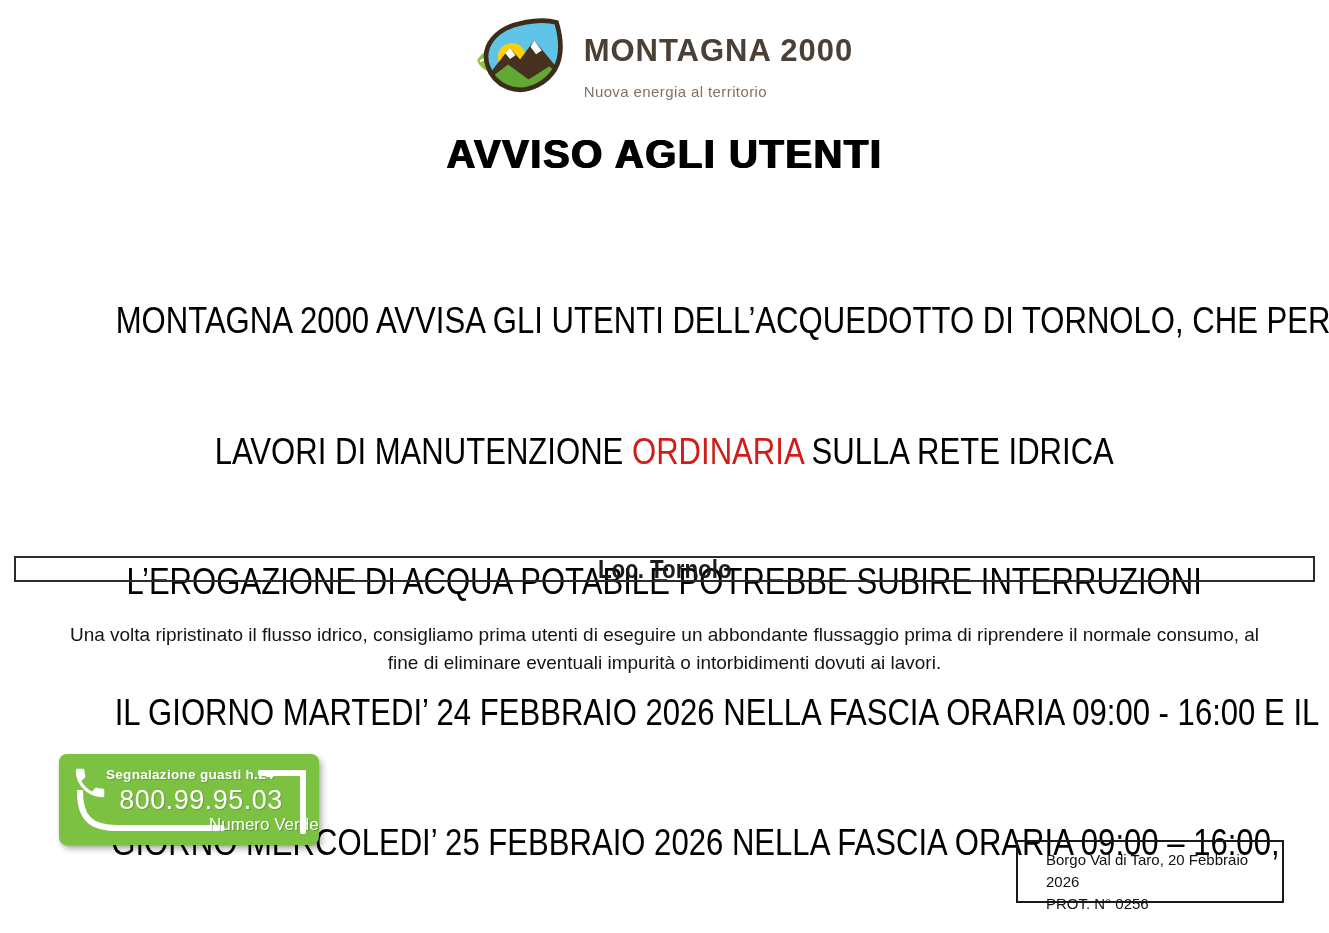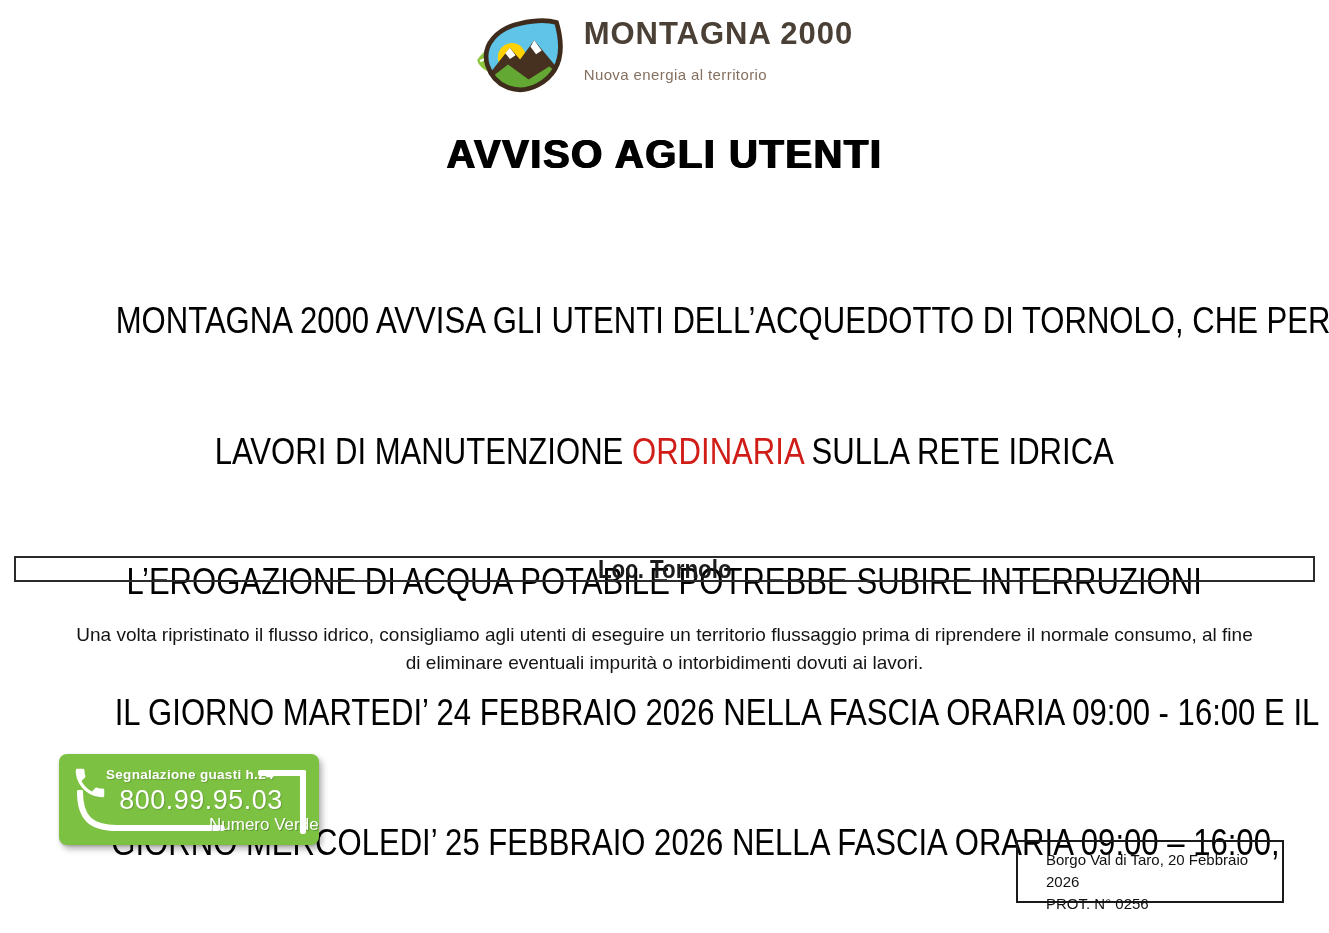--- a/index.html
+++ b/index.html
@@ -9,21 +9,21 @@
     background:#ffffff;
     font-family:"Liberation Sans",sans-serif;
     color:#000;
     overflow:hidden;
     margin:0 auto;
   }
 
   
   .logo-row{
     position:absolute;top:16px;left:0;width:100%;
-    display:flex;justify-content:center;align-items:flex-start;gap:14px;
+    display:flex;justify-content:center;align-items:flex-end;gap:14px;
   }
   .logo-mark{width:94px;height:84px;flex:0 0 auto;}
   .logo-text{display:flex;flex-direction:column;}
   .logo-name{
     font-size:31px;font-weight:bold;color:#4b4036;letter-spacing:1px;
   }
   .logo-tagline{
     font-size:15px;color:#857060;margin-top:14px;letter-spacing:0.4px;
   }
 
@@ -140,21 +140,21 @@
     <span class="line bold"><span class="cond">L’EROGAZIONE DI ACQUA POTABILE POTREBBE SUBIRE INTERRUZIONI</span></span>
     <span class="line"><span class="cond">IL GIORNO MARTEDI’ 24 FEBBRAIO 2026 NELLA FASCIA ORARIA 09:00 - 16:00 E IL</span></span>
     <span class="line"><span class="cond">GIORNO MERCOLEDI’ 25 FEBBRAIO 2026 NELLA FASCIA ORARIA 09:00 – 16:00,</span></span>
     
   </div>
 
   <div class="loc-box">
     <span class="loc-label">Loc. Tornolo</span>
   </div>
 
-  <div class="advice">Una volta ripristinato il flusso idrico, consigliamo agli utenti di eseguire un territorio flussaggio prima di riprendere il normale consumo, al fine di eliminare eventuali impurità o intorbidimenti dovuti ai lavori.</div>
+  <div class="advice">Una volta ripristinato il flusso idrico, consigliamo prima utenti di eseguire un abbondante flussaggio prima di riprendere il normale consumo, al fine di eliminare eventuali impurità o intorbidimenti dovuti ai lavori.</div>
 
   <div class="badge">
     <svg class="badge-phone" viewBox="0 0 24 24">
       <path fill="#ffffff" d="M6.62 10.79c1.44 2.83 3.76 5.14 6.59 6.59l2.2-2.2c.27-.27.67-.36 1.02-.24 1.12.37 2.33.57 3.57.57.55 0 1 .45 1 1V20c0 .55-.45 1-1 1-9.39 0-17-7.61-17-17 0-.55.45-1 1-1h3.5c.55 0 1 .45 1 1 0 1.25.2 2.45.57 3.57.11.35.03.74-.25 1.02l-2.2 2.2z"></path>
     </svg>
     <svg class="badge-swoosh" viewBox="0 0 150 46">
       <path d="M5,2 C5,28 16,38 42,38 L147,38" stroke="#ffffff" stroke-width="6" fill="none" stroke-linecap="round"></path>
     </svg>
     <span class="badge-title">Segnalazione guasti h.24</span>
     <span class="badge-number">800.99.95.03</span>

